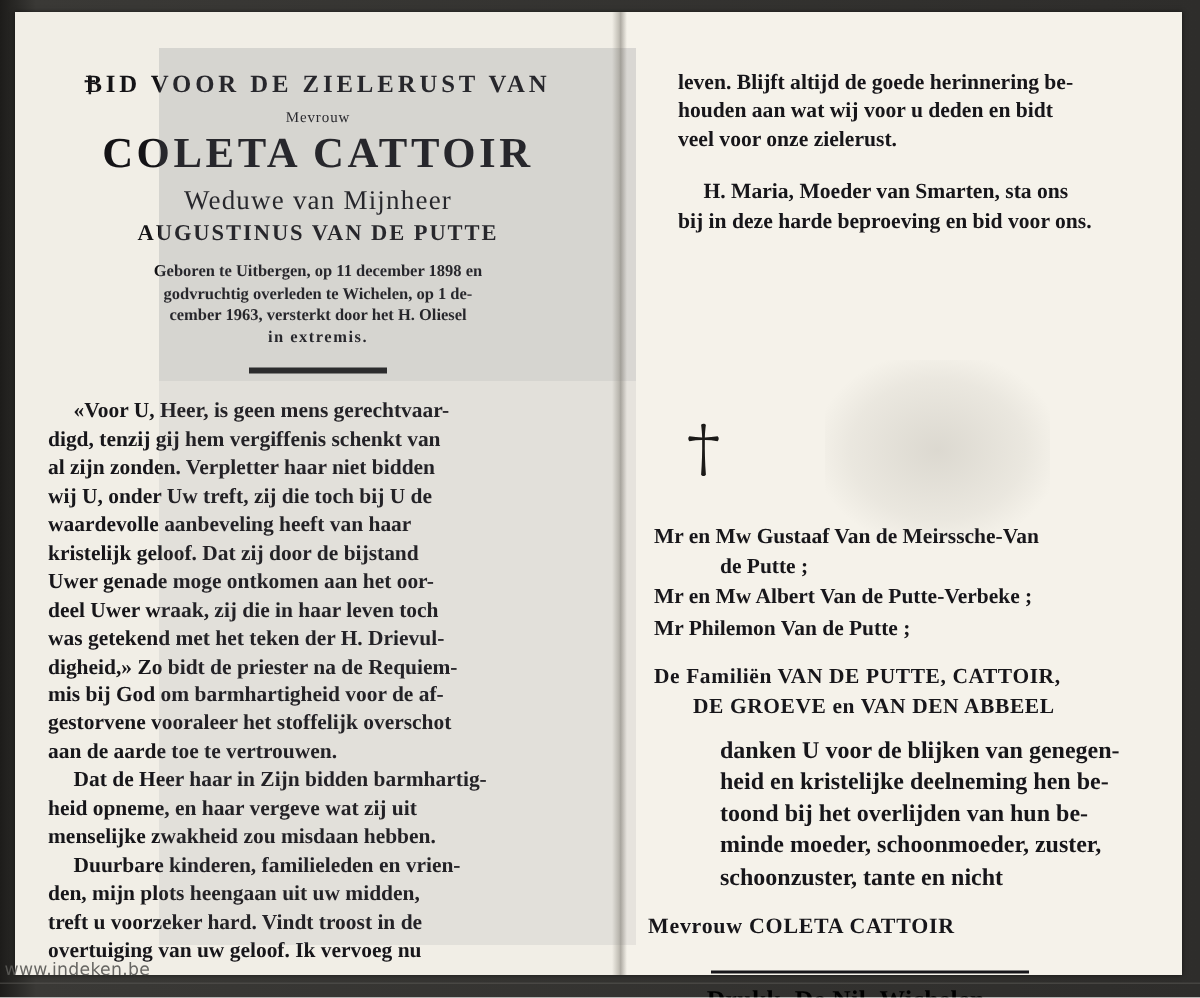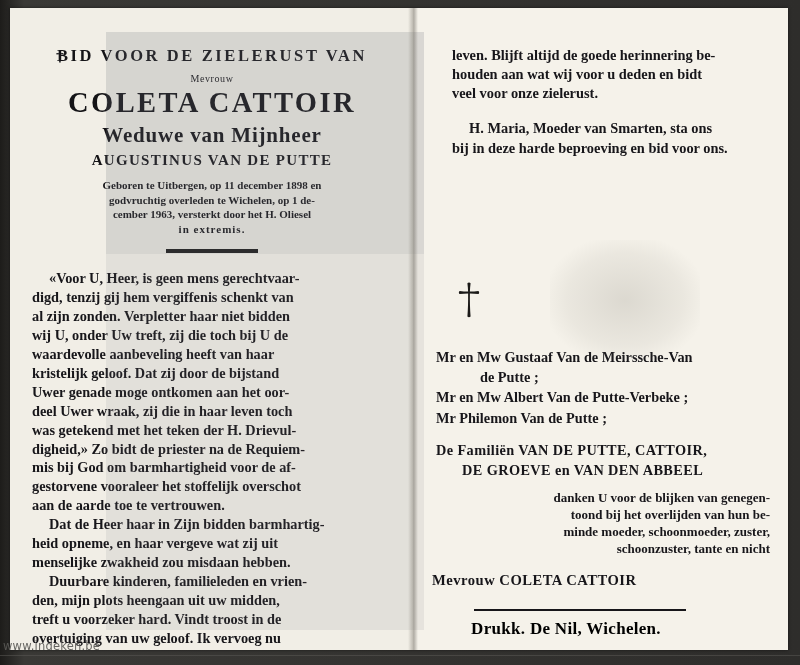--- a/index.html
+++ b/index.html
@@ -121,24 +121,24 @@
     margin-top: 7px;
   }
   .l-name {
     font-size: 28.5px;
     letter-spacing: 2.4px;
     font-weight: bold;
     margin-top: 3px;
     white-space: nowrap;
   }
   .l-weduwe {
-    font-size: 21px;
+    font-size: 18px;
     letter-spacing: .8px;
     margin-top: 4px;
-    font-weight: bold;
+    font-weight: normal;
   }
   .l-husband {
     font-size: 15px;
     letter-spacing: 1.3px;
     font-weight: bold;
     margin-top: 4px;
   }
   .birthblock {
     font-size: 11px;
     line-height: 1.32;
@@ -214,26 +214,25 @@
     color: #17161a;
     font-weight: bold;
     padding: 0 4px;
   }
   .r-fam .ln { display: block; white-space: nowrap; }
   .r-fam .ln.caps { letter-spacing: .4px; }
   .r-fam .ln.sub { padding-left: 26px; }
 
   .r-thanks {
     margin-top: 8px;
-    font-size: 13px;
+    font-size: 16px;
     line-height: 1.33;
     color: #17161a;
     font-weight: bold;
     padding-left: 48px;
-    text-align: right;
   }
   .r-thanks .ln { display: block; white-space: nowrap; }
 
   .r-signature {
     margin-top: 14px;
     font-size: 14.6px;
     letter-spacing: .5px;
     font-weight: bold;
     color: #17161a;
     padding-right: 14px;
@@ -371,20 +370,21 @@
         <span class="ln">Mr Philemon Van de Putte ;</span>
       </div>
 
       <div class="r-fam">
         <span class="ln caps">De Familiën VAN DE PUTTE, CATTOIR,</span>
         <span class="ln caps sub">DE GROEVE en VAN DEN ABBEEL</span>
       </div>
 
       <div class="r-thanks">
         <span class="ln">danken U voor de blijken van genegen-</span>
+        <span class="ln">heid en kristelijke deelneming hen be-</span>
         <span class="ln">toond bij het overlijden van hun be-</span>
         <span class="ln">minde moeder, schoonmoeder, zuster,</span>
         <span class="ln">schoonzuster, tante en nicht</span>
       </div>
 
       <div class="r-signature">Mevrouw COLETA CATTOIR</div>
 
       <div class="rule-printer"></div>
 
       <div class="r-printer">Drukk. De Nil, Wichelen.</div>

